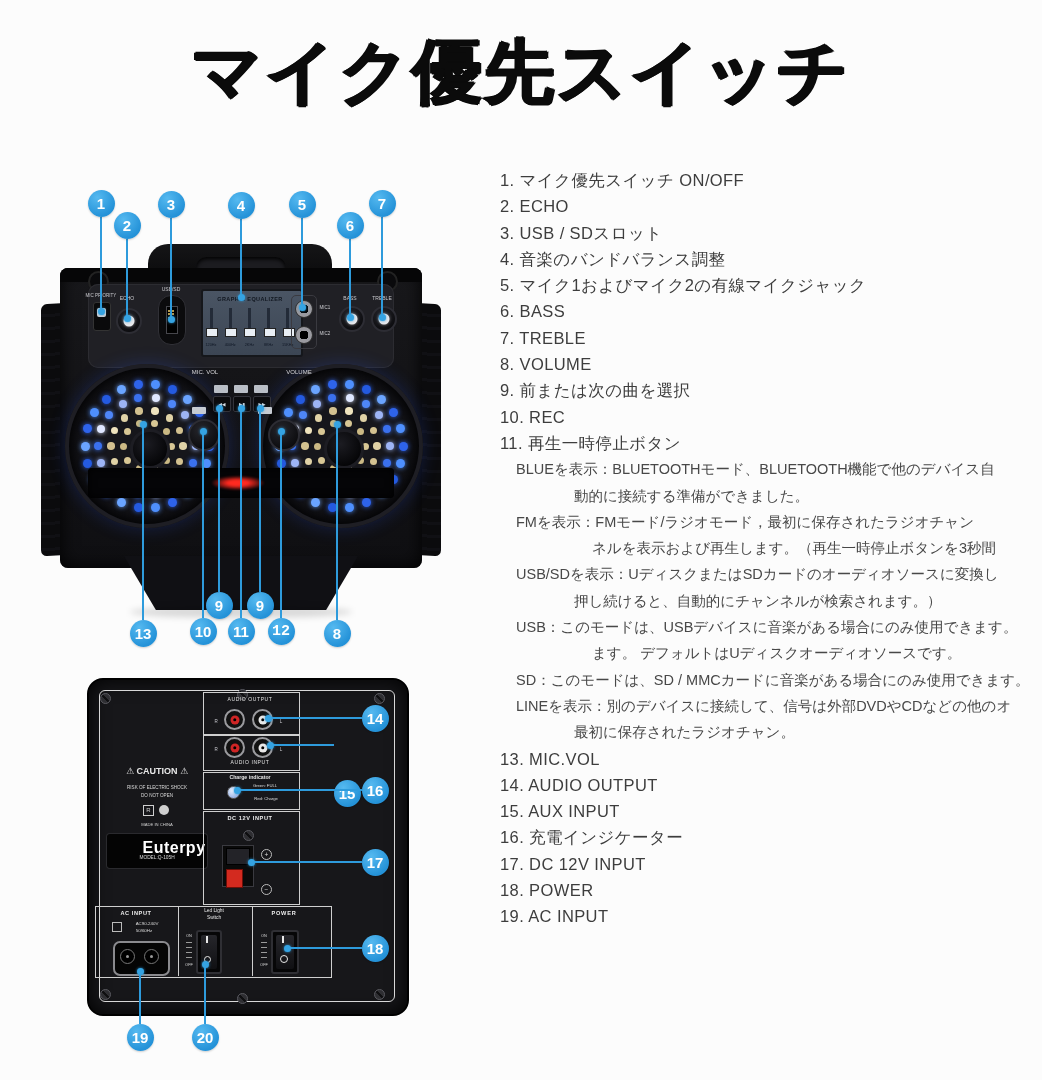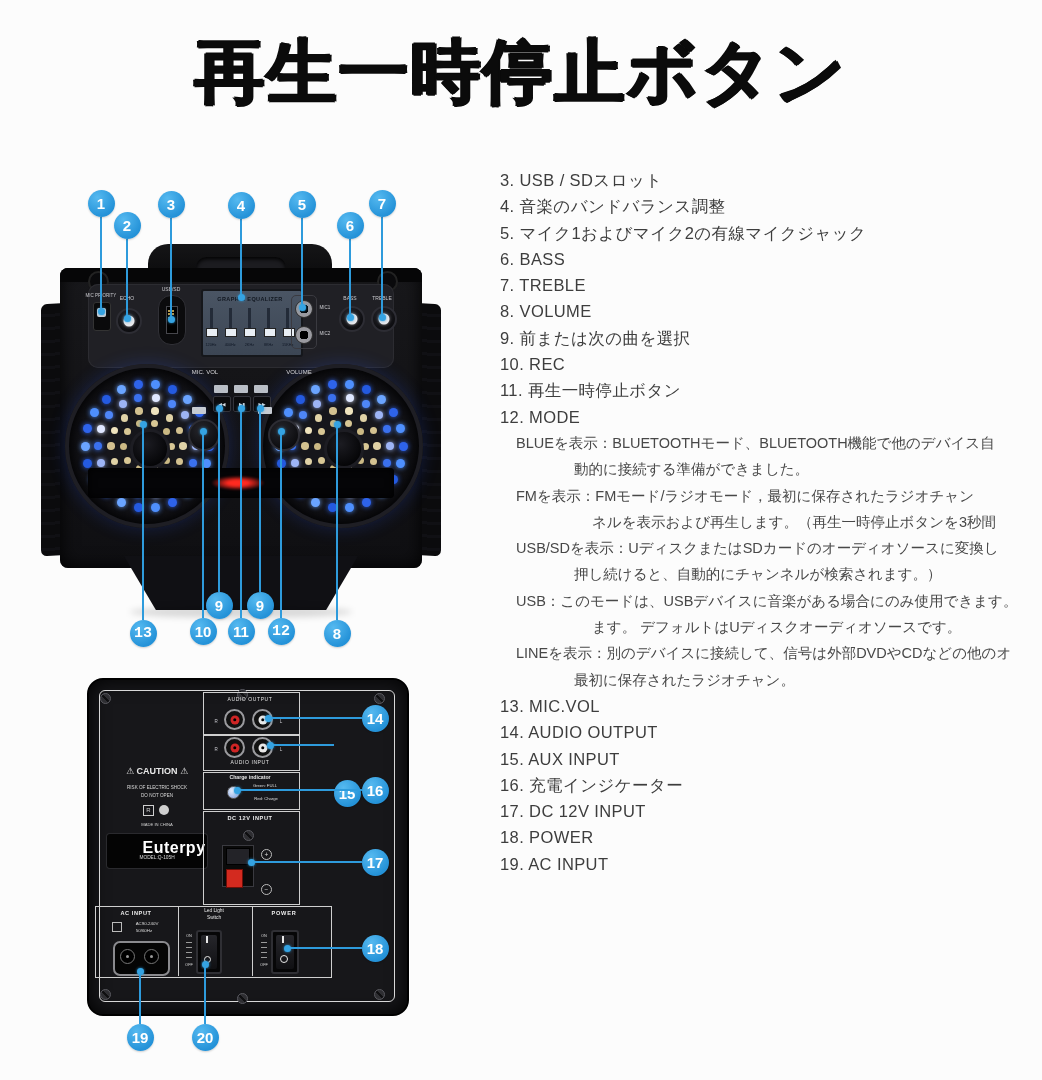--- a/index.html
+++ b/index.html
@@ -36,21 +36,21 @@
   .l0{font-size:16.5px;color:#3d3d3d;letter-spacing:.4px;}
   .l1{font-size:14.5px;color:#484848;padding-left:16px;}
   .l2{font-size:14.5px;color:#484848;padding-left:74px;}
   .l3{font-size:14.5px;color:#484848;padding-left:92px;}
 </style>
 </head>
 <body>
 
 <div class="scene">
 
-  <div class="title">再生一時停止ボタン</div>
+  <div class="title">マイク優先スイッチ</div>
 
   <div>
 
     <div class="abs" style="left:148px;top:244px;width:184px;height:46px;border-radius:20px;background:linear-gradient(#151517,#070708);"></div>
     <div class="abs" style="left:196px;top:257px;width:90px;height:21px;border-radius:11px;background:#1c1c20;box-shadow:inset 0 2px 4px #000;"></div>
 
     <div class="abs" style="left:41px;top:303px;width:48px;height:252px;background:repeating-linear-gradient(180deg,#0b0b0d 0 10px,#101014 10px 13px);transform:skewY(-3deg);border-radius:6px;"></div>
     <div class="abs" style="left:393px;top:303px;width:48px;height:252px;background:repeating-linear-gradient(180deg,#0b0b0d 0 10px,#101014 10px 13px);transform:skewY(3deg);border-radius:6px;"></div>
 
     <div class="abs" style="left:60px;top:268px;width:362px;height:300px;border-radius:8px;background:linear-gradient(#18181b,#0f0f12);box-shadow:inset 0 0 18px #000;"></div>
@@ -365,38 +365,40 @@
     <div class="abs" style="left:261px;top:942px;width:6px;height:18px;background:repeating-linear-gradient(180deg,#9a9a9a 0 1px,transparent 1px 5px);"></div>
     <div class="t" style="left:264px;top:962px;font-size:3.9px;color:#d6d6d6;">OFF</div>
     <div class="rocker" style="left:271px;top:930px;width:24px;height:40px;">
       <div class="in"></div>
     </div>
     <div class="abs" style="left:282px;top:936px;width:1.6px;height:7px;background:#e8e8e8;"></div>
     <div class="abs" style="left:280px;top:955px;width:6px;height:6px;border-radius:50%;border:1.2px solid #e8e8e8;"></div>
   </div>
 
   <div id="legend">
+      <div class="lg l0">1. マイク優先スイッチ ON/OFF</div>
+      <div class="lg l0">2. ECHO</div>
       <div class="lg l0">3. USB / SDスロット</div>
       <div class="lg l0">4. 音楽のバンドバランス調整</div>
       <div class="lg l0">5. マイク1およびマイク2の有線マイクジャック</div>
       <div class="lg l0">6. BASS</div>
       <div class="lg l0">7. TREBLE</div>
       <div class="lg l0">8. VOLUME</div>
       <div class="lg l0">9. 前または次の曲を選択</div>
       <div class="lg l0">10. REC</div>
       <div class="lg l0">11. 再生一時停止ボタン</div>
-      <div class="lg l0">12. MODE</div>
       <div class="lg l1">BLUEを表示：BLUETOOTHモード、BLUETOOTH機能で他のデバイス自</div>
       <div class="lg l2">動的に接続する準備ができました。</div>
       <div class="lg l1">FMを表示：FMモード/ラジオモード，最初に保存されたラジオチャン</div>
       <div class="lg l3">ネルを表示および再生します。（再生一時停止ボタンを3秒間</div>
       <div class="lg l1">USB/SDを表示：UディスクまたはSDカードのオーディオソースに変換し</div>
       <div class="lg l2">押し続けると、自動的にチャンネルが検索されます。）</div>
       <div class="lg l1">USB：このモードは、USBデバイスに音楽がある場合にのみ使用できます。</div>
       <div class="lg l3">ます。 デフォルトはUディスクオーディオソースです。</div>
+      <div class="lg l1">SD：このモードは、SD / MMCカードに音楽がある場合にのみ使用できます。</div>
       <div class="lg l1">LINEを表示：別のデバイスに接続して、信号は外部DVDやCDなどの他のオ</div>
       <div class="lg l2">最初に保存されたラジオチャン。</div>
       <div class="lg l0">13. MIC.VOL</div>
       <div class="lg l0">14. AUDIO OUTPUT</div>
       <div class="lg l0">15. AUX INPUT</div>
       <div class="lg l0">16. 充電インジケーター</div>
       <div class="lg l0">17. DC 12V INPUT</div>
       <div class="lg l0">18. POWER</div>
       <div class="lg l0">19. AC INPUT</div>
     </div>
@@ -418,21 +420,21 @@
       <div class="cdot" style="left:298.5px;top:303.5px;"></div>
       <div class="callout" style="left:288.5px;top:190.5px;">5</div>
       <div class="cline" style="left:349px;top:238.5px;width:2px;height:78.5px;"></div>
       <div class="cdot" style="left:346.5px;top:313.5px;"></div>
       <div class="callout" style="left:336.5px;top:211.5px;">6</div>
       <div class="cline" style="left:381px;top:216.5px;width:2px;height:100.5px;"></div>
       <div class="cdot" style="left:378.5px;top:313.5px;"></div>
       <div class="callout" style="left:368.5px;top:189.5px;">7</div>
       <div class="cline" style="left:142px;top:424px;width:2px;height:195.5px;"></div>
       <div class="cdot" style="left:139.5px;top:420.5px;"></div>
-      <div class="callout" style="left:129.5px;top:619.5px;font-family:Liberation Mono, monospace;">13</div>
+      <div class="callout" style="left:129.5px;top:619.5px;">13</div>
       <div class="cline" style="left:202px;top:431px;width:2px;height:186.5px;"></div>
       <div class="cdot" style="left:199.5px;top:427.5px;"></div>
       <div class="callout" style="left:189.5px;top:617.5px;">10</div>
       <div class="cline" style="left:218px;top:408px;width:2px;height:183.5px;"></div>
       <div class="cdot" style="left:215.5px;top:404.5px;"></div>
       <div class="callout" style="left:205.5px;top:591.5px;">9</div>
       <div class="cline" style="left:240px;top:408px;width:2px;height:209.5px;"></div>
       <div class="cdot" style="left:237.5px;top:404.5px;"></div>
       <div class="callout" style="left:227.5px;top:617.5px;">11</div>
       <div class="cline" style="left:259px;top:408px;width:2px;height:183.5px;"></div>

